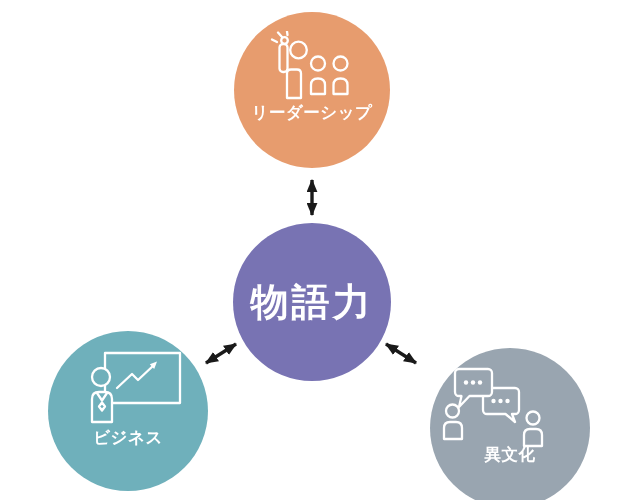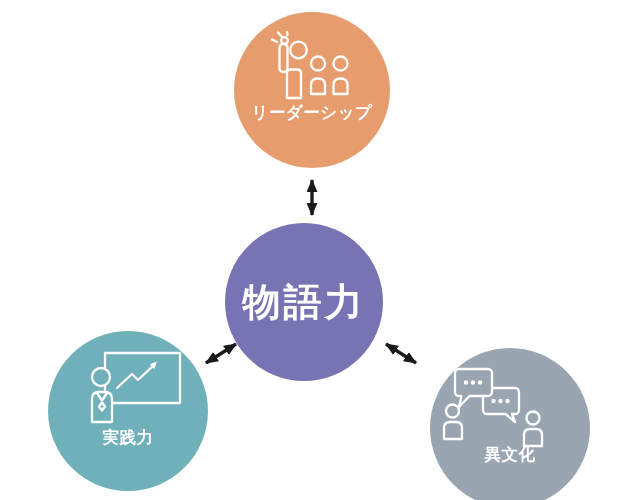--- a/index.html
+++ b/index.html
@@ -12,21 +12,21 @@
   .node .label {
     position:absolute; left:0; right:0; text-align:center;
     color:#ffffff; font-weight:bold; font-size:16.5px; line-height:21.5px;
     letter-spacing:0.5px; white-space:nowrap;
   }
   #node-leadership   { left:234px; top:12px;  width:156px; height:156px; }
   #node-leadership .icon  { left:36px; top:19px; }
   #node-leadership .label { top:90px; }
 
   #node-center {
-    left:225px; top:223px; width:158px; height:158px;
+    left:233px; top:223px; width:158px; height:158px;
     display:flex; align-items:center; justify-content:center;text-align:right;
   }
   #node-center .center-label {
     color:#ffffff; font-weight:bold; font-size:38px; letter-spacing:3px;
     white-space:nowrap;
   }
 
   #node-business     { left:48px;  top:331px; width:160px; height:160px; }
   #node-business .icon  { left:40px; top:17px; }
   #node-business .label { top:96px; }
@@ -88,21 +88,21 @@
     <svg class="icon" width="100" height="80" viewBox="0 0 100 80" style="color: rgb(111, 176, 187);">
       <rect class="lineart" x="17" y="5" width="75" height="50"></rect>
       <polyline class="lineart" points="29,40 44,26 50,32 66,17"></polyline>
       <path class="dot" d="M69,13.5 L66.2,21 L61.8,16.2 Z"></path>
       <circle class="solid" cx="13" cy="29" r="9"></circle>
       <path class="solid" d="M4,74 V51 Q4,44 11,44 H17 Q24,44 24,51 V74 Z"></path>
       <path class="lineart" d="M9,45 L14,52.5 L19,45"></path>
       <path class="lineart" d="M14,54.5 L17,58.5 L14,62.5 L11,58.5 Z"></path>
     </svg>
     <div class="label">
-      <div>実践力</div>
+      <div>ビジネス</div>
     </div>
   </div>
 
   <div class="node" id="node-intercultural" style="background-color: rgb(153, 165, 176);">
     <svg class="icon" width="124" height="84" viewBox="0 0 124 84" style="color: rgb(153, 165, 176);">
 
       <path class="solid" d="M49,24 H77 A4,4 0 0 1 81,28 V46 A4,4 0 0 1 77,50 H74 L77,58 L67.5,50 H49 A4,4 0 0 1 45,46 V28 A4,4 0 0 1 49,24 Z"></path>
       <circle class="dot" cx="55.5" cy="37" r="2.2"></circle>
       <circle class="dot" cx="62.5" cy="37" r="2.2"></circle>
       <circle class="dot" cx="69.5" cy="37" r="2.2"></circle>

